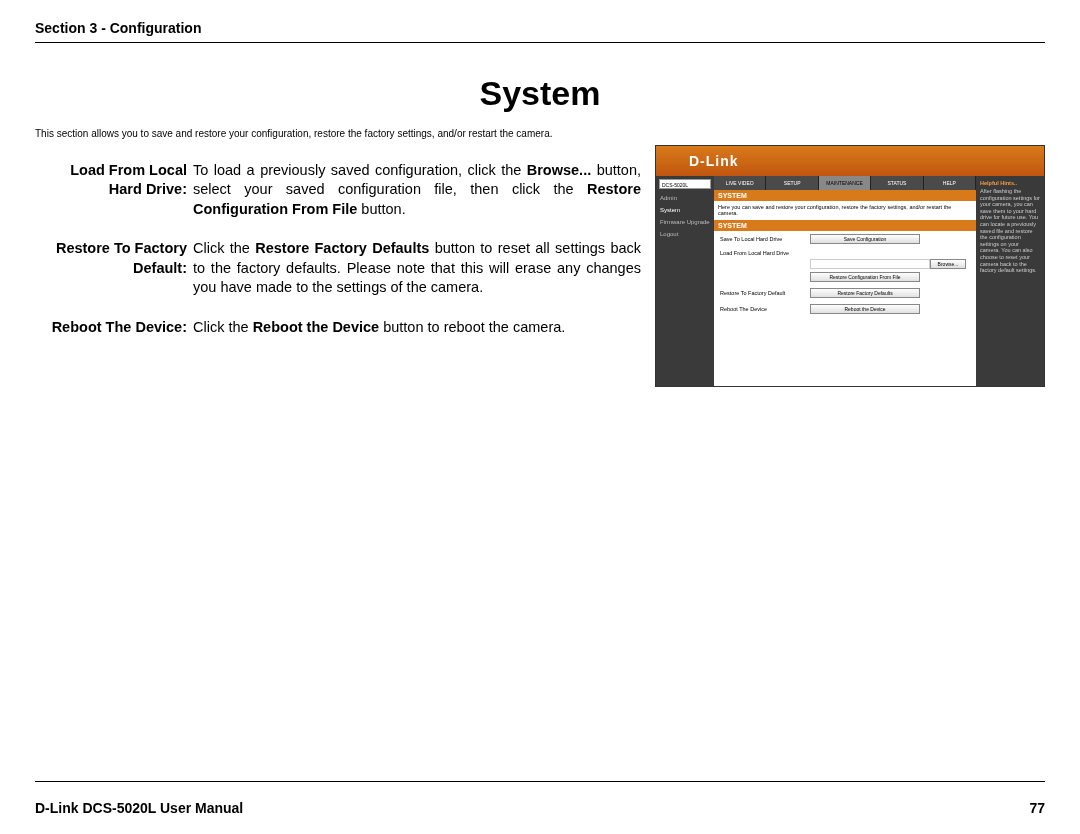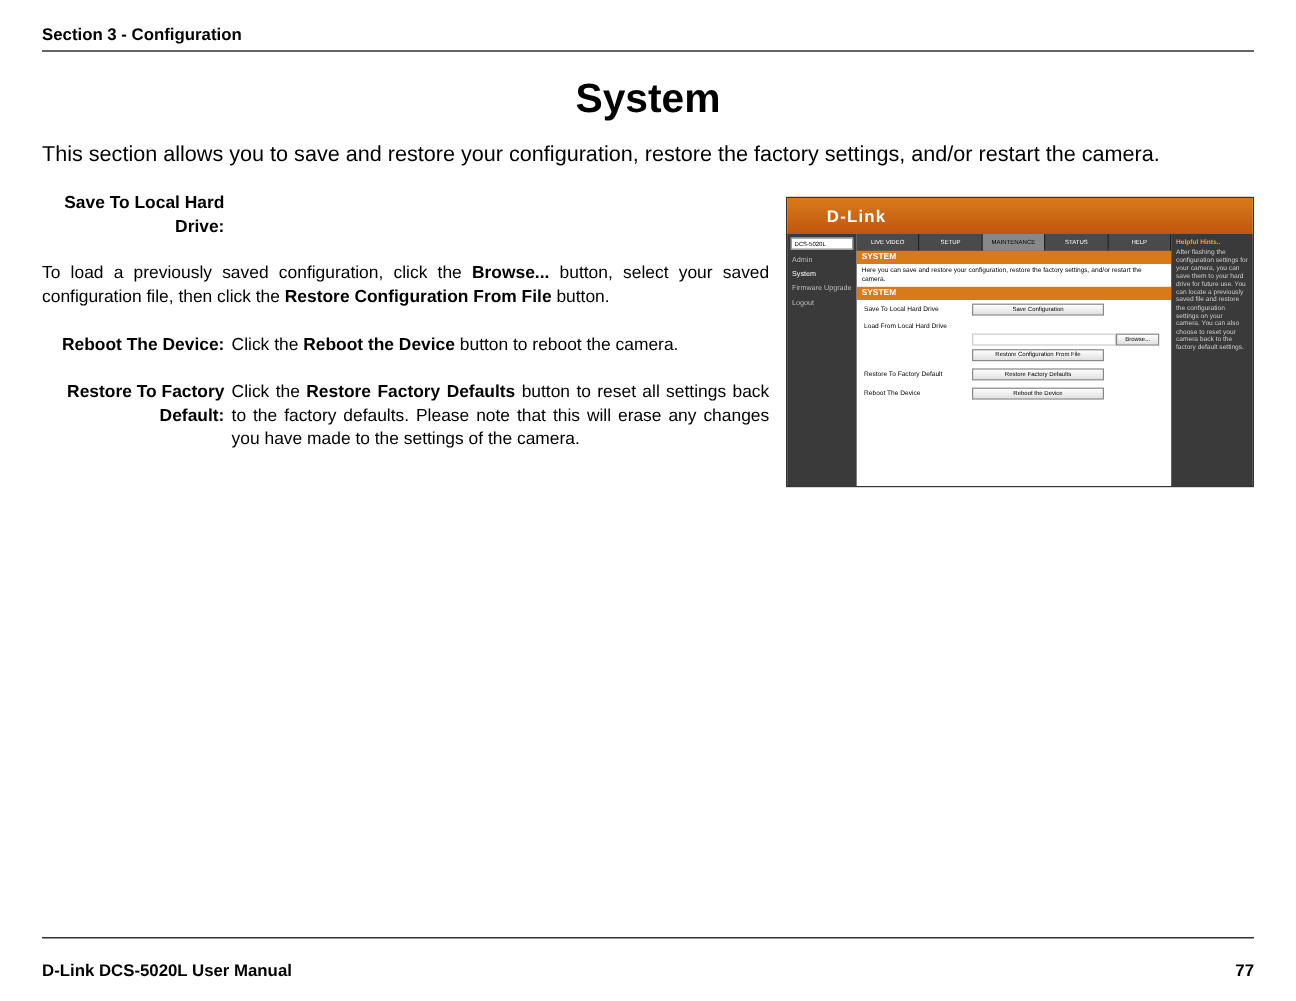--- a/index.html
+++ b/index.html
@@ -10,31 +10,30 @@
     font-family: "Segoe UI", Arial, sans-serif;
     color: #000;
     position: relative;
     padding: 20px 35px 0 35px;
   }
   .header-section {
     font-weight: 700;
     font-size: 14px;
     padding-bottom: 6px;
     border-bottom: 1.5px solid #000;
-    margin-bottom: 20px;
+    margin-bottom: 31px;
   }
   .title {
     text-align: center;
     font-size: 34px;
     font-weight: 700;
     margin-bottom: 14px;
   }
   .intro {
-    font-size: 18px;
-    margin-bottom: 20px;
+    font-size: 10px;
     line-height: 1.35;
   }
   .content-row { display: flex; gap: 14px; }
   .defs { width: 620px; font-size: 14.5px; line-height: 1.35; }
   .def-row { display: flex; margin-bottom: 20px; }
   .def-label { width: 158px; min-width: 158px; text-align: right; font-weight: 700; padding-right: 6px; }
   .def-body { flex: 1; text-align: justify; }
   .def-body .b { font-weight: 700; }
   .shot-wrap { flex: 1; padding-top: 4px; }
   .shot { width: 390px; border: 1px solid #333; }
@@ -71,40 +70,40 @@
 <div class="header-section">Section 3 - Configuration</div>
 
 <div class="title">System</div>
 
 <div class="intro">This section allows you to save and restore your configuration, restore the factory settings, and/or restart the camera.</div>
 
 <div class="content-row">
   <div class="defs">
 
     <div class="def-row">
-      <div class="def-label">Save To Local Hard Drive:</div>
     </div>
 
     <div class="def-row">
+      <div class="def-label">Load From Local Hard Drive:</div>
       <div class="def-body">
         <span>To load a previously saved configuration, click the </span><span class="b">Browse...</span><span> button, select your saved configuration file, then click the </span><span class="b">Restore Configuration From File</span><span> button.</span>
+      </div>
+    </div>
+
+    <div class="def-row">
+      <div class="def-label">Restore To Factory Default:</div>
+      <div class="def-body">
+        <span>Click the </span><span class="b">Restore Factory Defaults</span><span> button to reset all settings back to the factory defaults. Please note that this will erase any changes you have made to the settings of the camera.</span>
       </div>
     </div>
 
     <div class="def-row">
       <div class="def-label">Reboot The Device:</div>
       <div class="def-body">
         <span>Click the </span><span class="b">Reboot the Device</span><span> button to reboot the camera.</span>
-      </div>
-    </div>
-
-    <div class="def-row">
-      <div class="def-label">Restore To Factory Default:</div>
-      <div class="def-body">
-        <span>Click the </span><span class="b">Restore Factory Defaults</span><span> button to reset all settings back to the factory defaults. Please note that this will erase any changes you have made to the settings of the camera.</span>
       </div>
     </div>
 
   </div>
 
   <div class="shot-wrap">
     <div class="shot">
       <div class="shot-top">
         <span class="brand">D-Link</span>
       </div>

